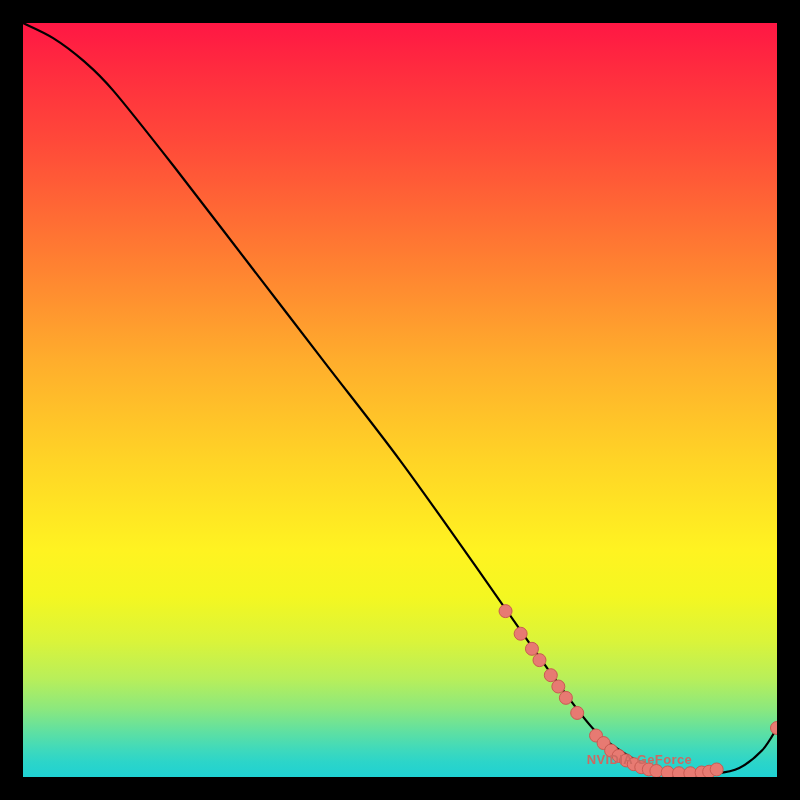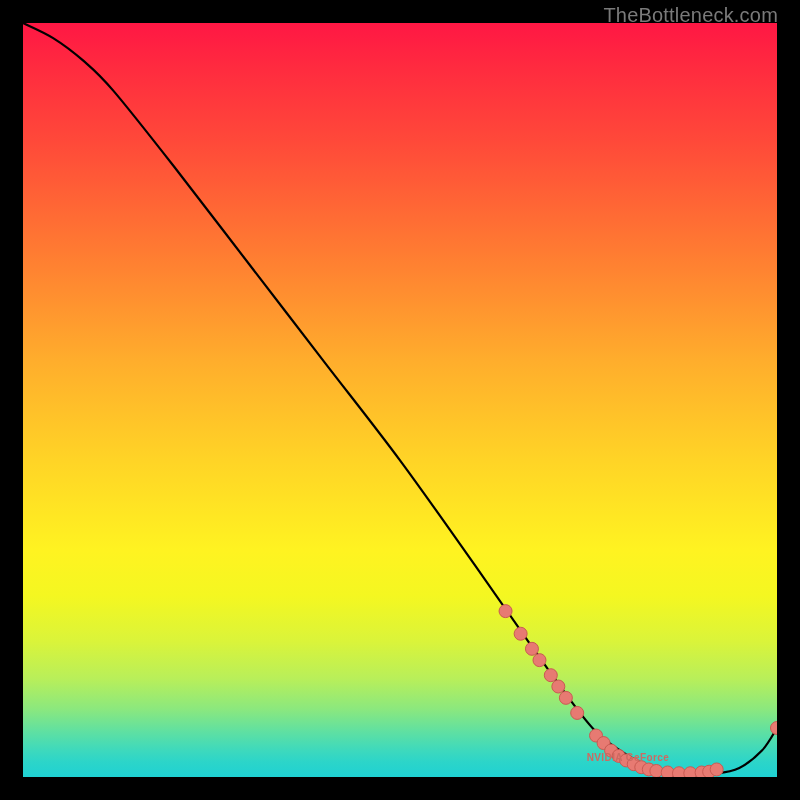--- a/index.html
+++ b/index.html
@@ -56,32 +56,31 @@
   svg.curve {
     position: absolute;
     top: 0;
     left: 0;
     width: 754px;
     height: 754px;
   }
   .annotation {
     position: absolute;
     color: #cc6a62;
-    font-size: 10px;
+    font-size: 13px;
     font-weight: 600;
     letter-spacing: 0.4px;
     white-space: nowrap;
     pointer-events: none;
   }
 </style>
 </head>
 <body>
 
 <div class="frame">
-  <div class="watermark">TheBottleneck.com</div>
   <div class="plot">
     <svg class="curve" viewBox="0 0 754 754" preserveAspectRatio="none">
       <path id="curve-path" fill="none" stroke="#000000" stroke-width="2.2" stroke-linecap="round" stroke-linejoin="round" d="M 0.00 0.00 C 5.03 2.51, 20.11 8.80, 30.16 15.08 C 40.21 21.36, 50.27 28.90, 60.32 37.70 C 70.37 46.50, 75.40 50.27, 90.48 67.86 C 105.56 85.45, 128.18 114.36, 150.80 143.26 C 173.42 172.16, 201.07 208.61, 226.20 241.28 C 251.33 273.95, 276.47 306.63, 301.60 339.30 C 326.73 371.97, 351.87 403.39, 377.00 437.32 C 402.13 471.25, 431.04 512.72, 452.40 542.88 C 473.76 573.04, 490.10 596.92, 505.18 618.28 C 520.26 639.64, 531.57 655.98, 542.88 671.06 C 554.19 686.14, 562.99 698.71, 573.04 708.76 C 583.09 718.81, 593.15 725.10, 603.20 731.38 C 613.25 737.66, 623.31 743.32, 633.36 746.46 C 643.41 749.60, 653.47 749.60, 663.52 750.23 C 673.57 750.86, 684.88 751.11, 693.68 750.23 C 702.48 749.35, 708.76 748.72, 716.30 744.95 C 723.84 741.18, 732.64 734.27, 738.92 727.61 C 745.20 720.95, 751.49 708.76, 754.00 704.99"></path>
       <g id="points-group">
           <circle cx="482.56" cy="588.12" r="6.5" fill="#e77a72" stroke="#c95a52" stroke-width="1"></circle>
           <circle cx="497.64" cy="610.74" r="6.5" fill="#e77a72" stroke="#c95a52" stroke-width="1"></circle>
           <circle cx="508.95" cy="625.82" r="6.5" fill="#e77a72" stroke="#c95a52" stroke-width="1"></circle>
           <circle cx="516.49" cy="637.13" r="6.5" fill="#e77a72" stroke="#c95a52" stroke-width="1"></circle>
           <circle cx="527.80" cy="652.21" r="6.5" fill="#e77a72" stroke="#c95a52" stroke-width="1"></circle>
           <circle cx="535.34" cy="663.52" r="6.5" fill="#e77a72" stroke="#c95a52" stroke-width="1"></circle>

